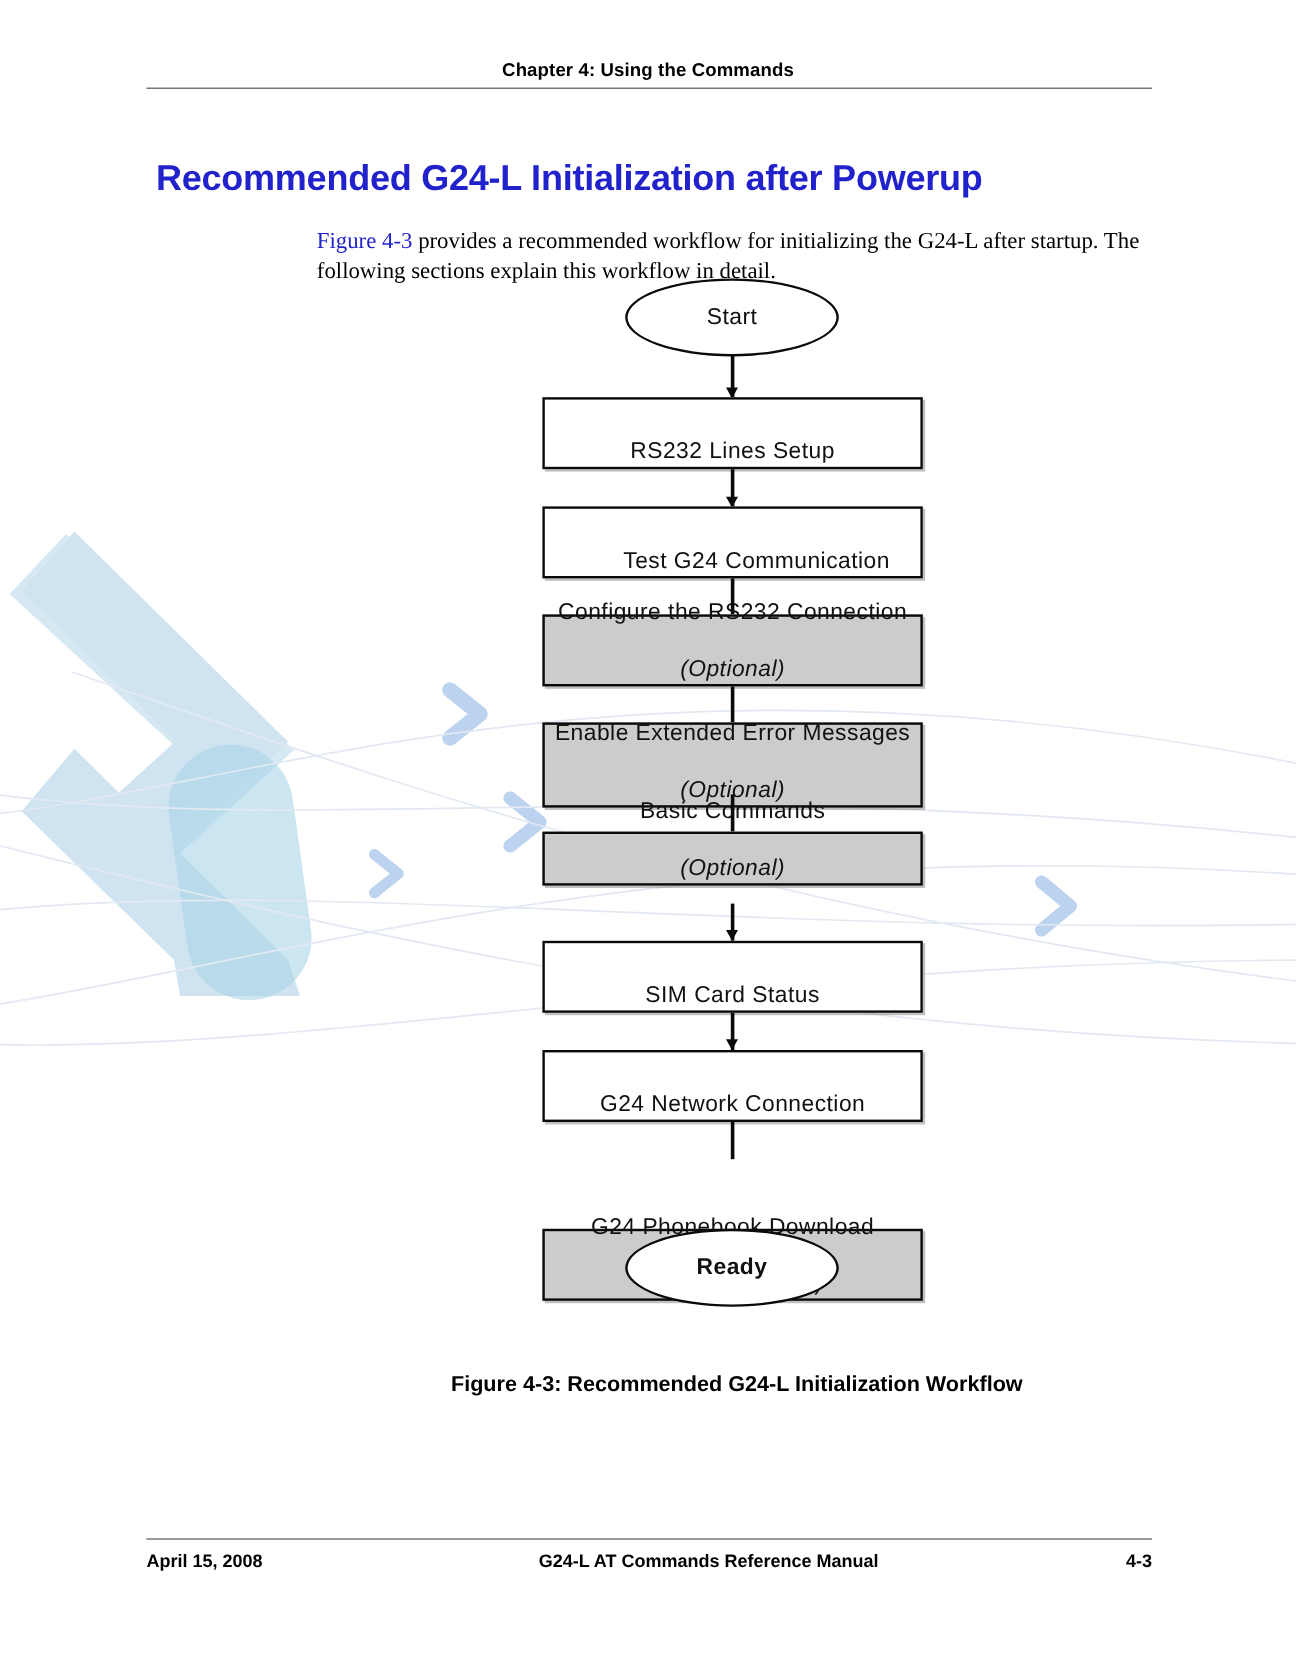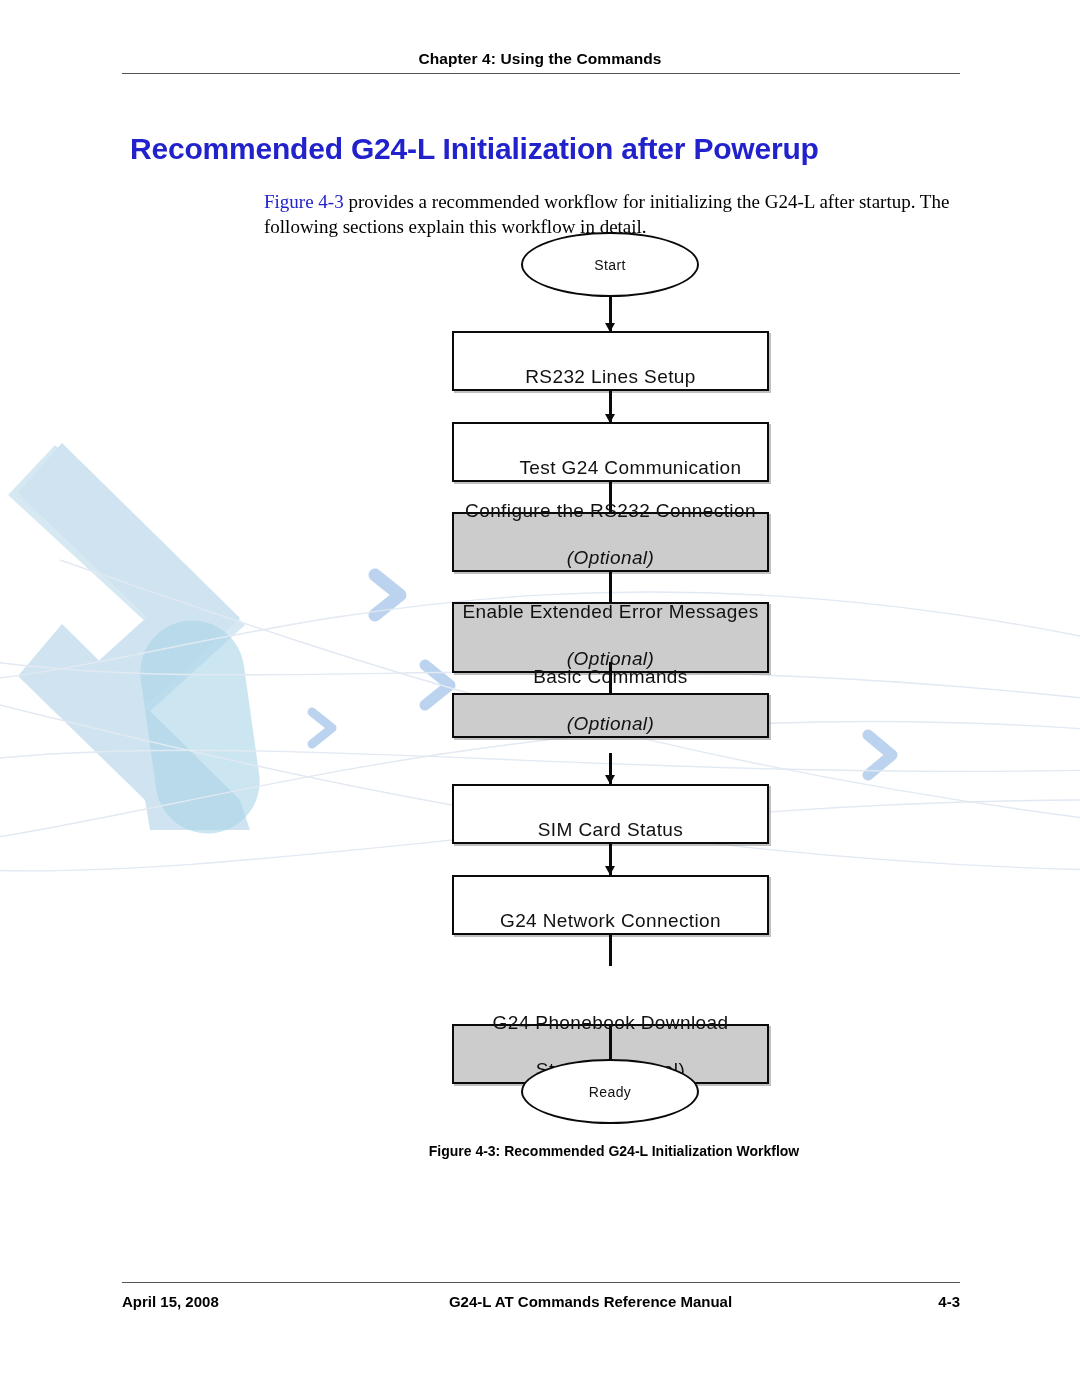--- a/index.html
+++ b/index.html
@@ -117,21 +117,21 @@
   .node-oval {
     position: absolute;
     box-sizing: border-box;
     border: 2.4px solid #0a0a0a;
     border-radius: 50%;
     background: #ffffff;
     display: flex;
     align-items: center;
     justify-content: center;
     font-family: "Liberation Sans", sans-serif;
-    font-size: 14px;
+    font-size: 19px;
     color: #111;
     letter-spacing: 0.4px;
   }
 
   .connector {
     position: absolute;
     left: 609px;
     width: 2.6px;
     background: #0a0a0a;
   }
@@ -147,21 +147,21 @@
 
   
   #figure-caption {
     position: absolute;
     left: 264px;
     top: 1143px;
     width: 700px;
     text-align: center;
     font-family: "Liberation Sans", sans-serif;
     font-weight: bold;
-    font-size: 14px;
+    font-size: 18px;
     color: #000;
     z-index: 5;
   }
 
   
   #page-footer {
     position: absolute;
     left: 122px;
     top: 1282px;
     width: 838px;
@@ -284,21 +284,21 @@
     <span class="node-line1">G24 Network Connection</span>
   </div>
   <div class="connector" style="top:935px; height:31px;"></div>
 
   <div class="node-box optional" style="top:1024px; height:60px;">
     <span class="node-line1">G24 Phonebook Download</span>
     <span class="node-line2 plain">Status (Optional)</span>
   </div>
   <div class="connector" style="top:1026px; height:35px;"></div>
 
-  <div class="node-oval" style="left:521px; top:1059px; width:178px; height:65px;">
+  <div class="node-oval" style="left:521px; top:1024px; width:178px; height:65px;font-weight:bold;">
     <span>Ready</span>
   </div>
 </div>
 
 <div id="figure-caption">Figure 4-3: Recommended G24-L Initialization Workflow</div>
 
 <div id="page-footer">
   <div id="footer-rule"></div>
   <div id="footer-row">
     <span id="footer-date">April 15, 2008</span>

